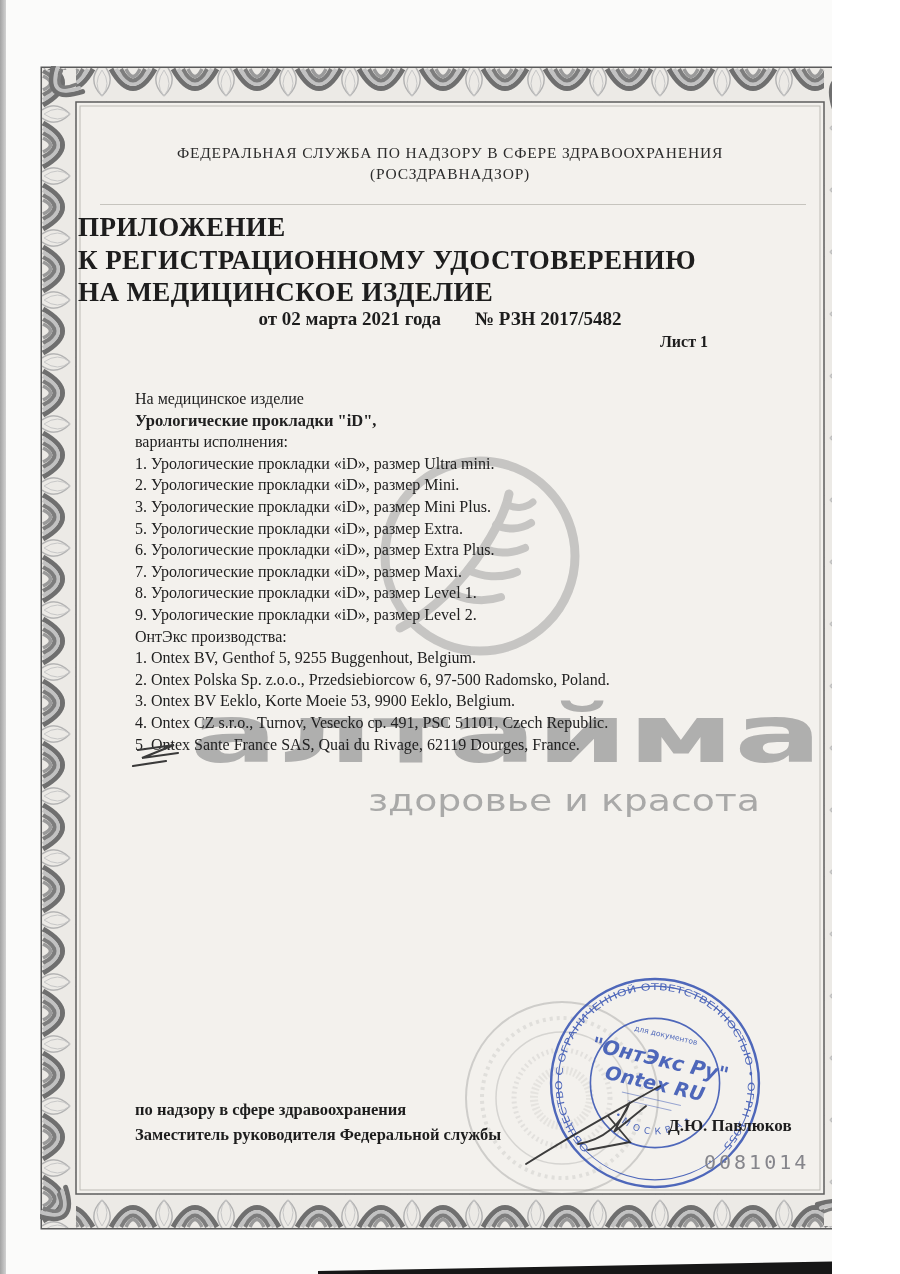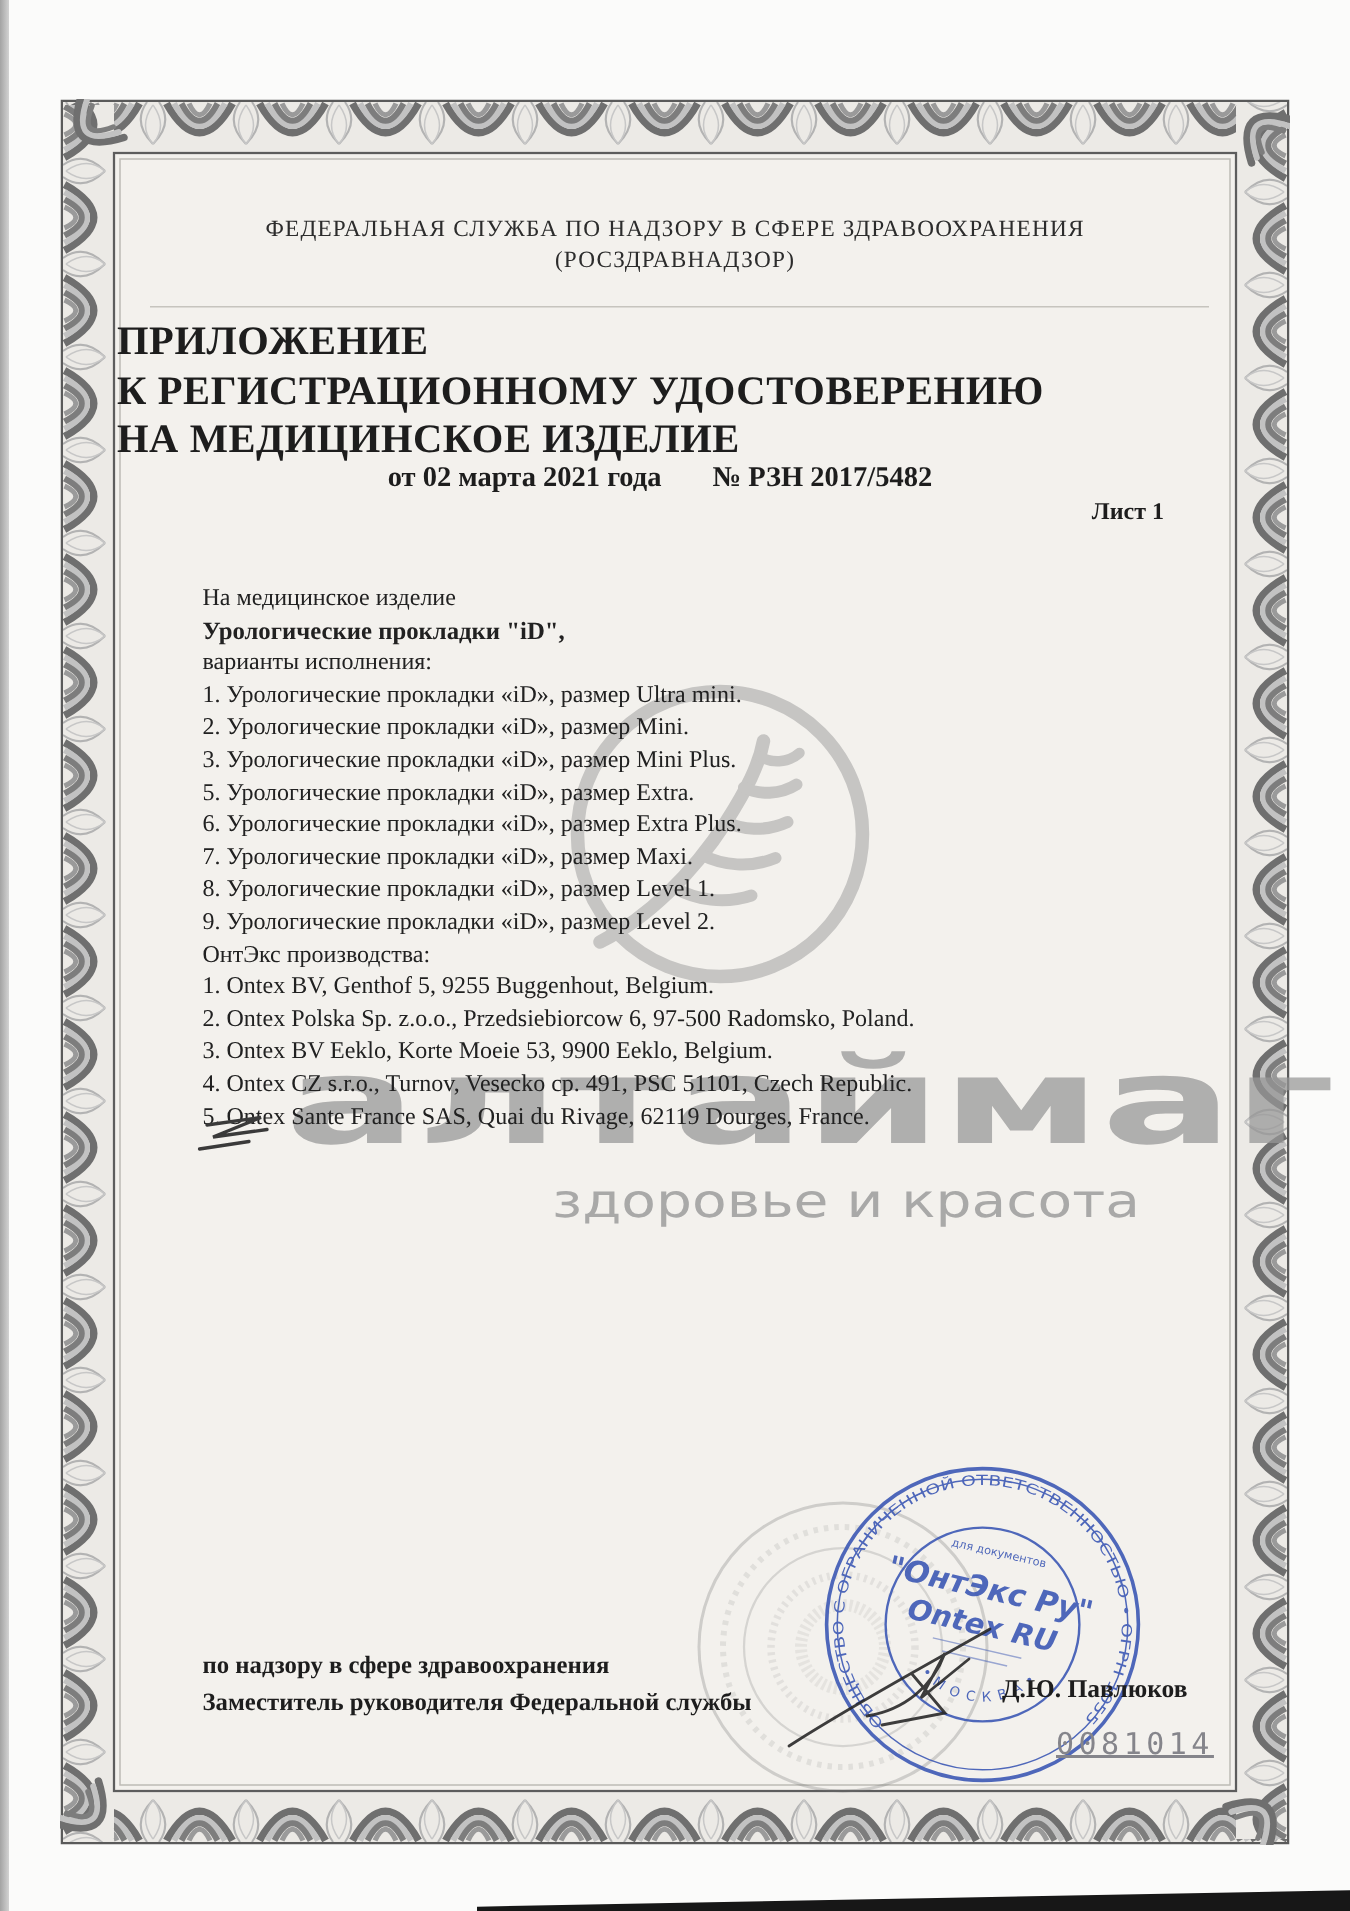--- a/index.html
+++ b/index.html
@@ -1,17 +1,17 @@
 <!DOCTYPE html>
 <html><head>
 <meta charset="utf-8">
 <style>
   html,body{margin:0;padding:0;background:#ffffff;}
   .page{
-    position:relative;width:900px;height:1274px;overflow:hidden;
+    position:relative;width:832px;height:1274px;overflow:hidden;
     background:#fbfbfa;font-family:"Liberation Serif",serif;color:#222;
   }
   .scan-strip-left{position:absolute;left:0;top:0;width:6px;height:1274px;
     background:linear-gradient(to right,#a3a3a3,#d2d2d2);}
   .scan-bar-bottom{position:absolute;left:318px;top:1258px;width:582px;height:16px;
     background:#171717;clip-path:polygon(0 82%,100% 14%,100% 100%,0 100%);}
   .frame-svg{position:absolute;left:40px;top:66px;}
   .paper-area{position:absolute;left:76px;top:102px;width:748px;height:1092px;
     background:transparent;}
   .header{position:absolute;left:78px;top:142px;width:744px;text-align:center;
@@ -28,21 +28,21 @@
   .body-text .bold-line{font-weight:bold;font-size:16.5px;}
   .wm-brand{position:absolute;left:188px;top:696px;z-index:2;}
   .wm-tagline{position:absolute;left:366px;top:780px;z-index:2;}
   .leaf-logo{position:absolute;left:372px;top:452px;opacity:.5;z-index:1;}
   .pen-mark{position:absolute;left:130px;top:742px;z-index:4;}
   .sig-block{position:absolute;left:135px;top:1097px;font-size:16.5px;font-weight:bold;
     line-height:25px;color:#1d1d1d;z-index:5;}
   .signer-name{position:absolute;left:668px;top:1116px;font-size:17px;font-weight:bold;
     color:#1d1d1d;z-index:6;}
   .form-number{position:absolute;left:704px;top:1150px;font-family:"DejaVu Sans Mono",monospace;
-    font-size:20px;letter-spacing:3px;color:#85858b;z-index:6;text-decoration:underline;}
+    font-size:20px;letter-spacing:3px;color:#85858b;z-index:6;}
   .ghost-stamp{position:absolute;left:455px;top:992px;z-index:3;}
   .blue-stamp{position:absolute;left:544px;top:972px;z-index:4;opacity:.9;}
   .sig-strokes{position:absolute;left:518px;top:1072px;z-index:7;}
 </style>
 </head>
 <body>
 
 <div class="page">
 
   <div class="scan-strip-left"></div>

